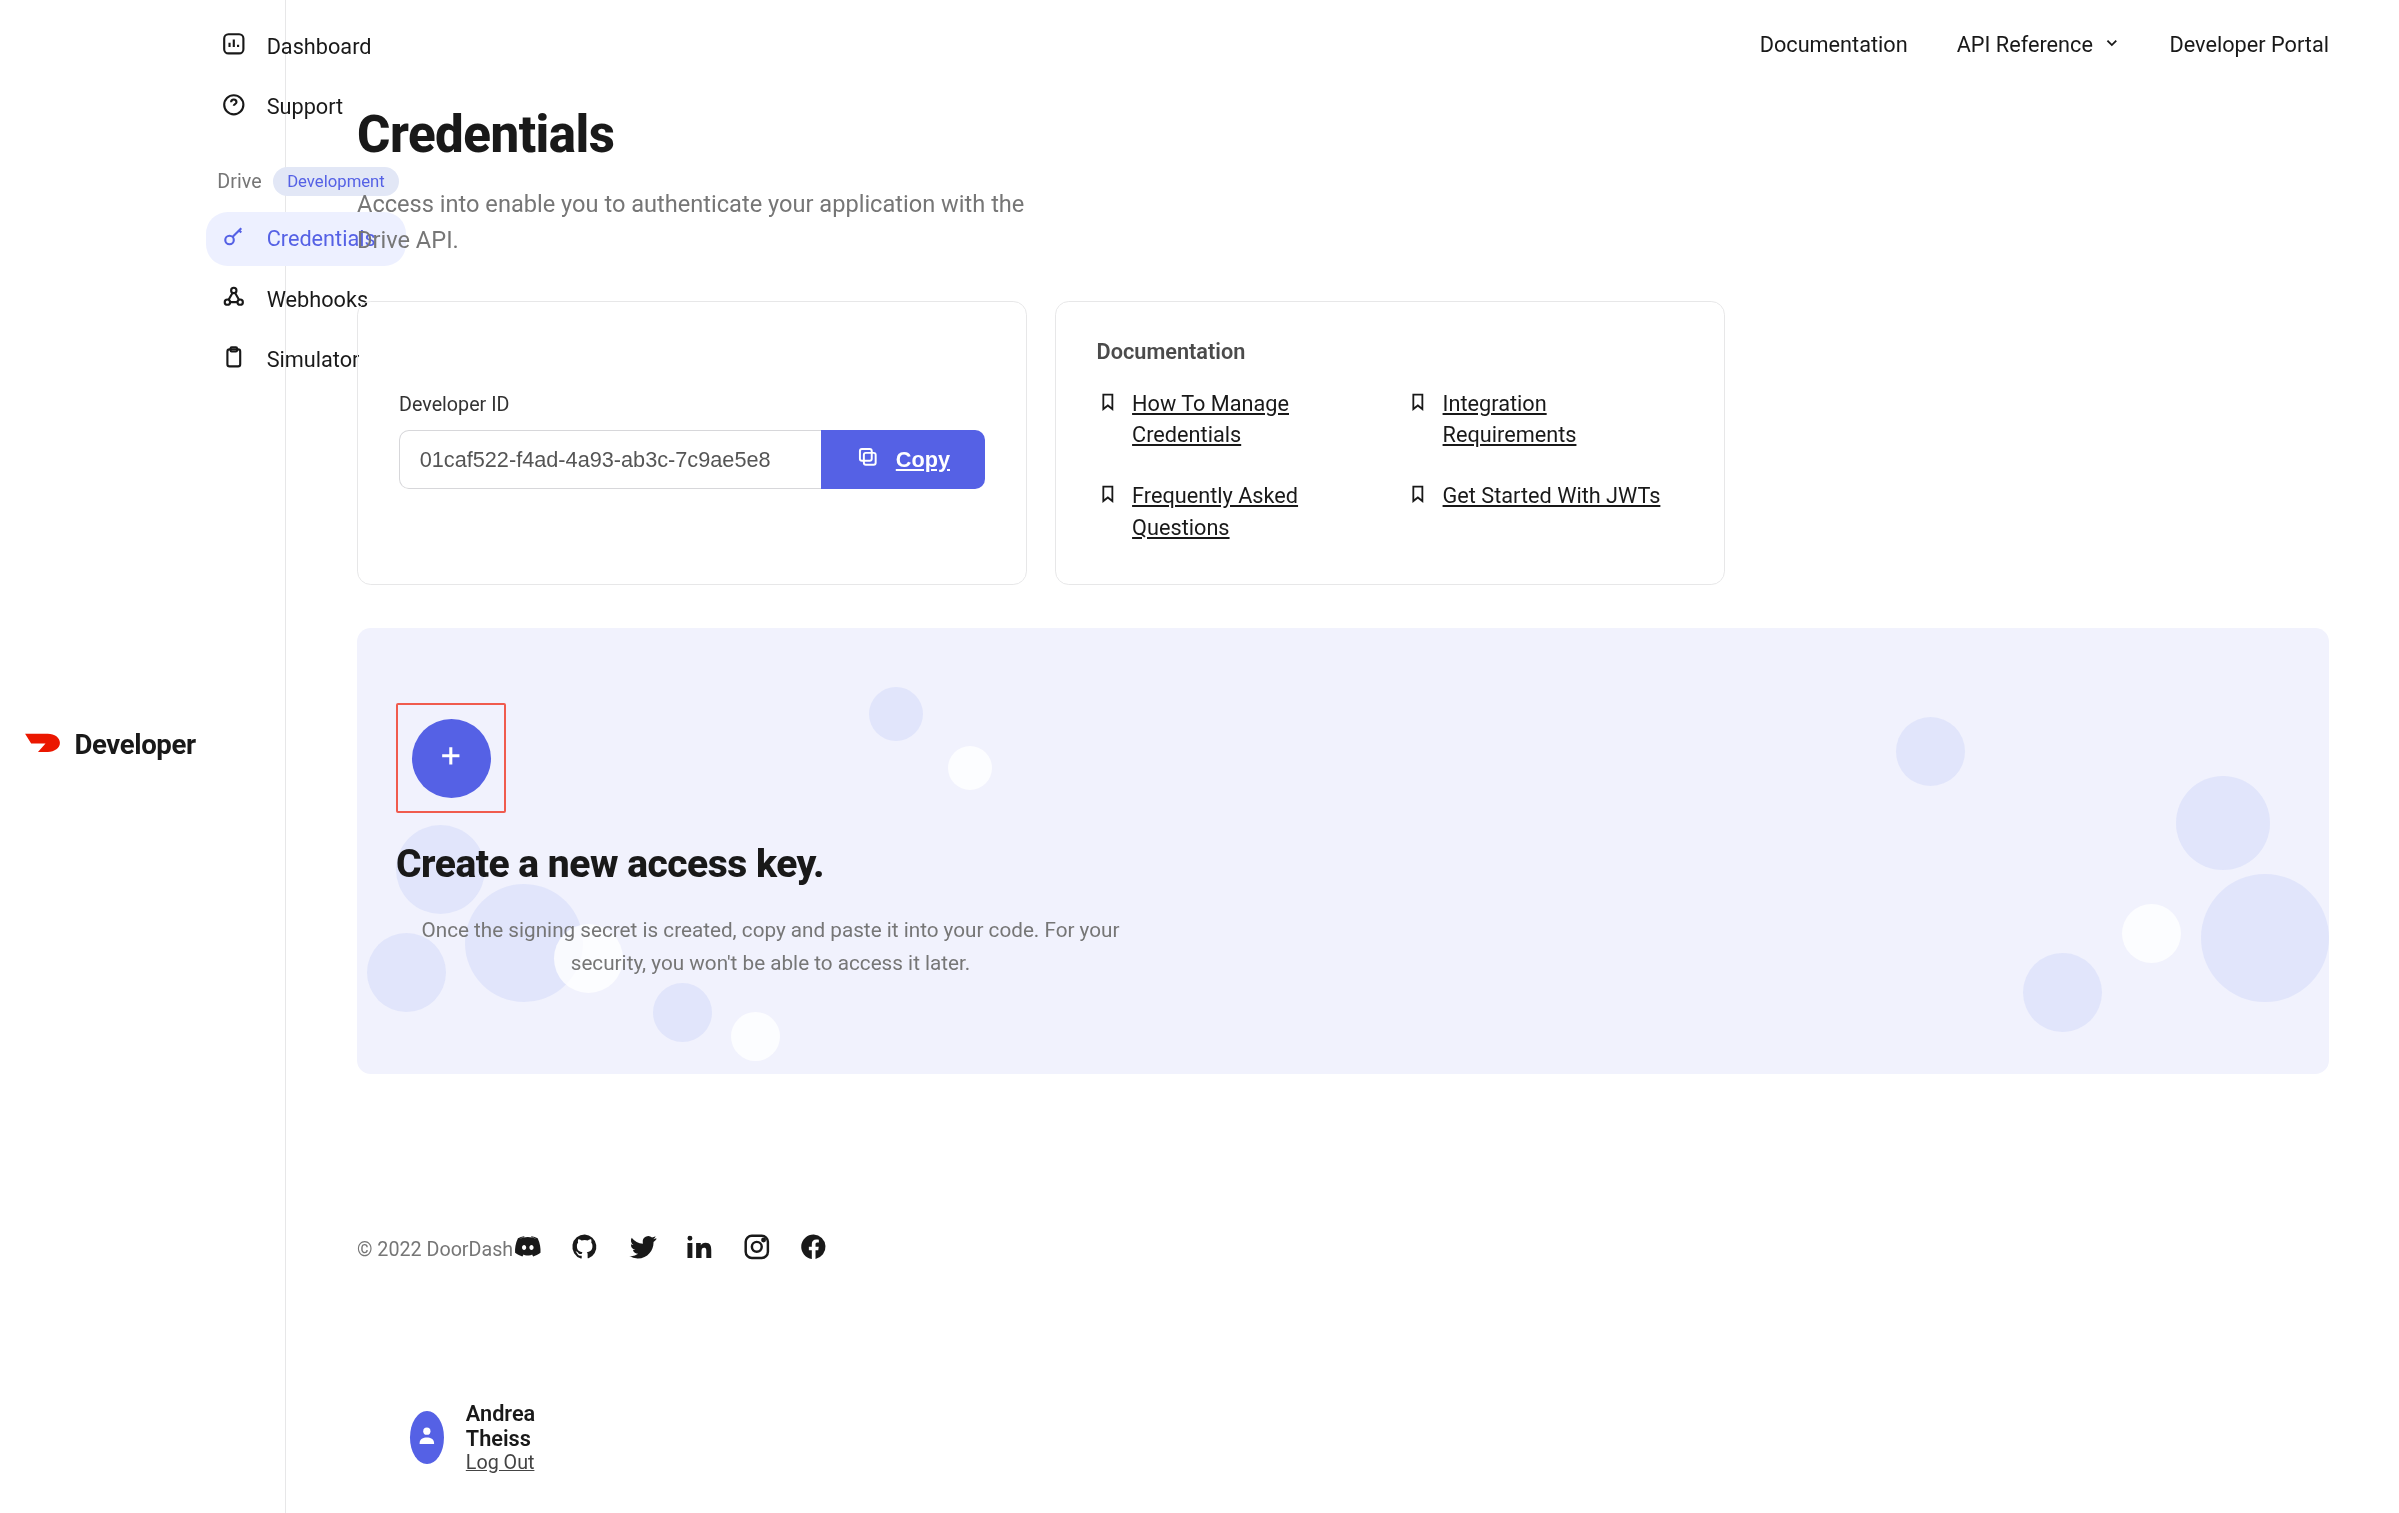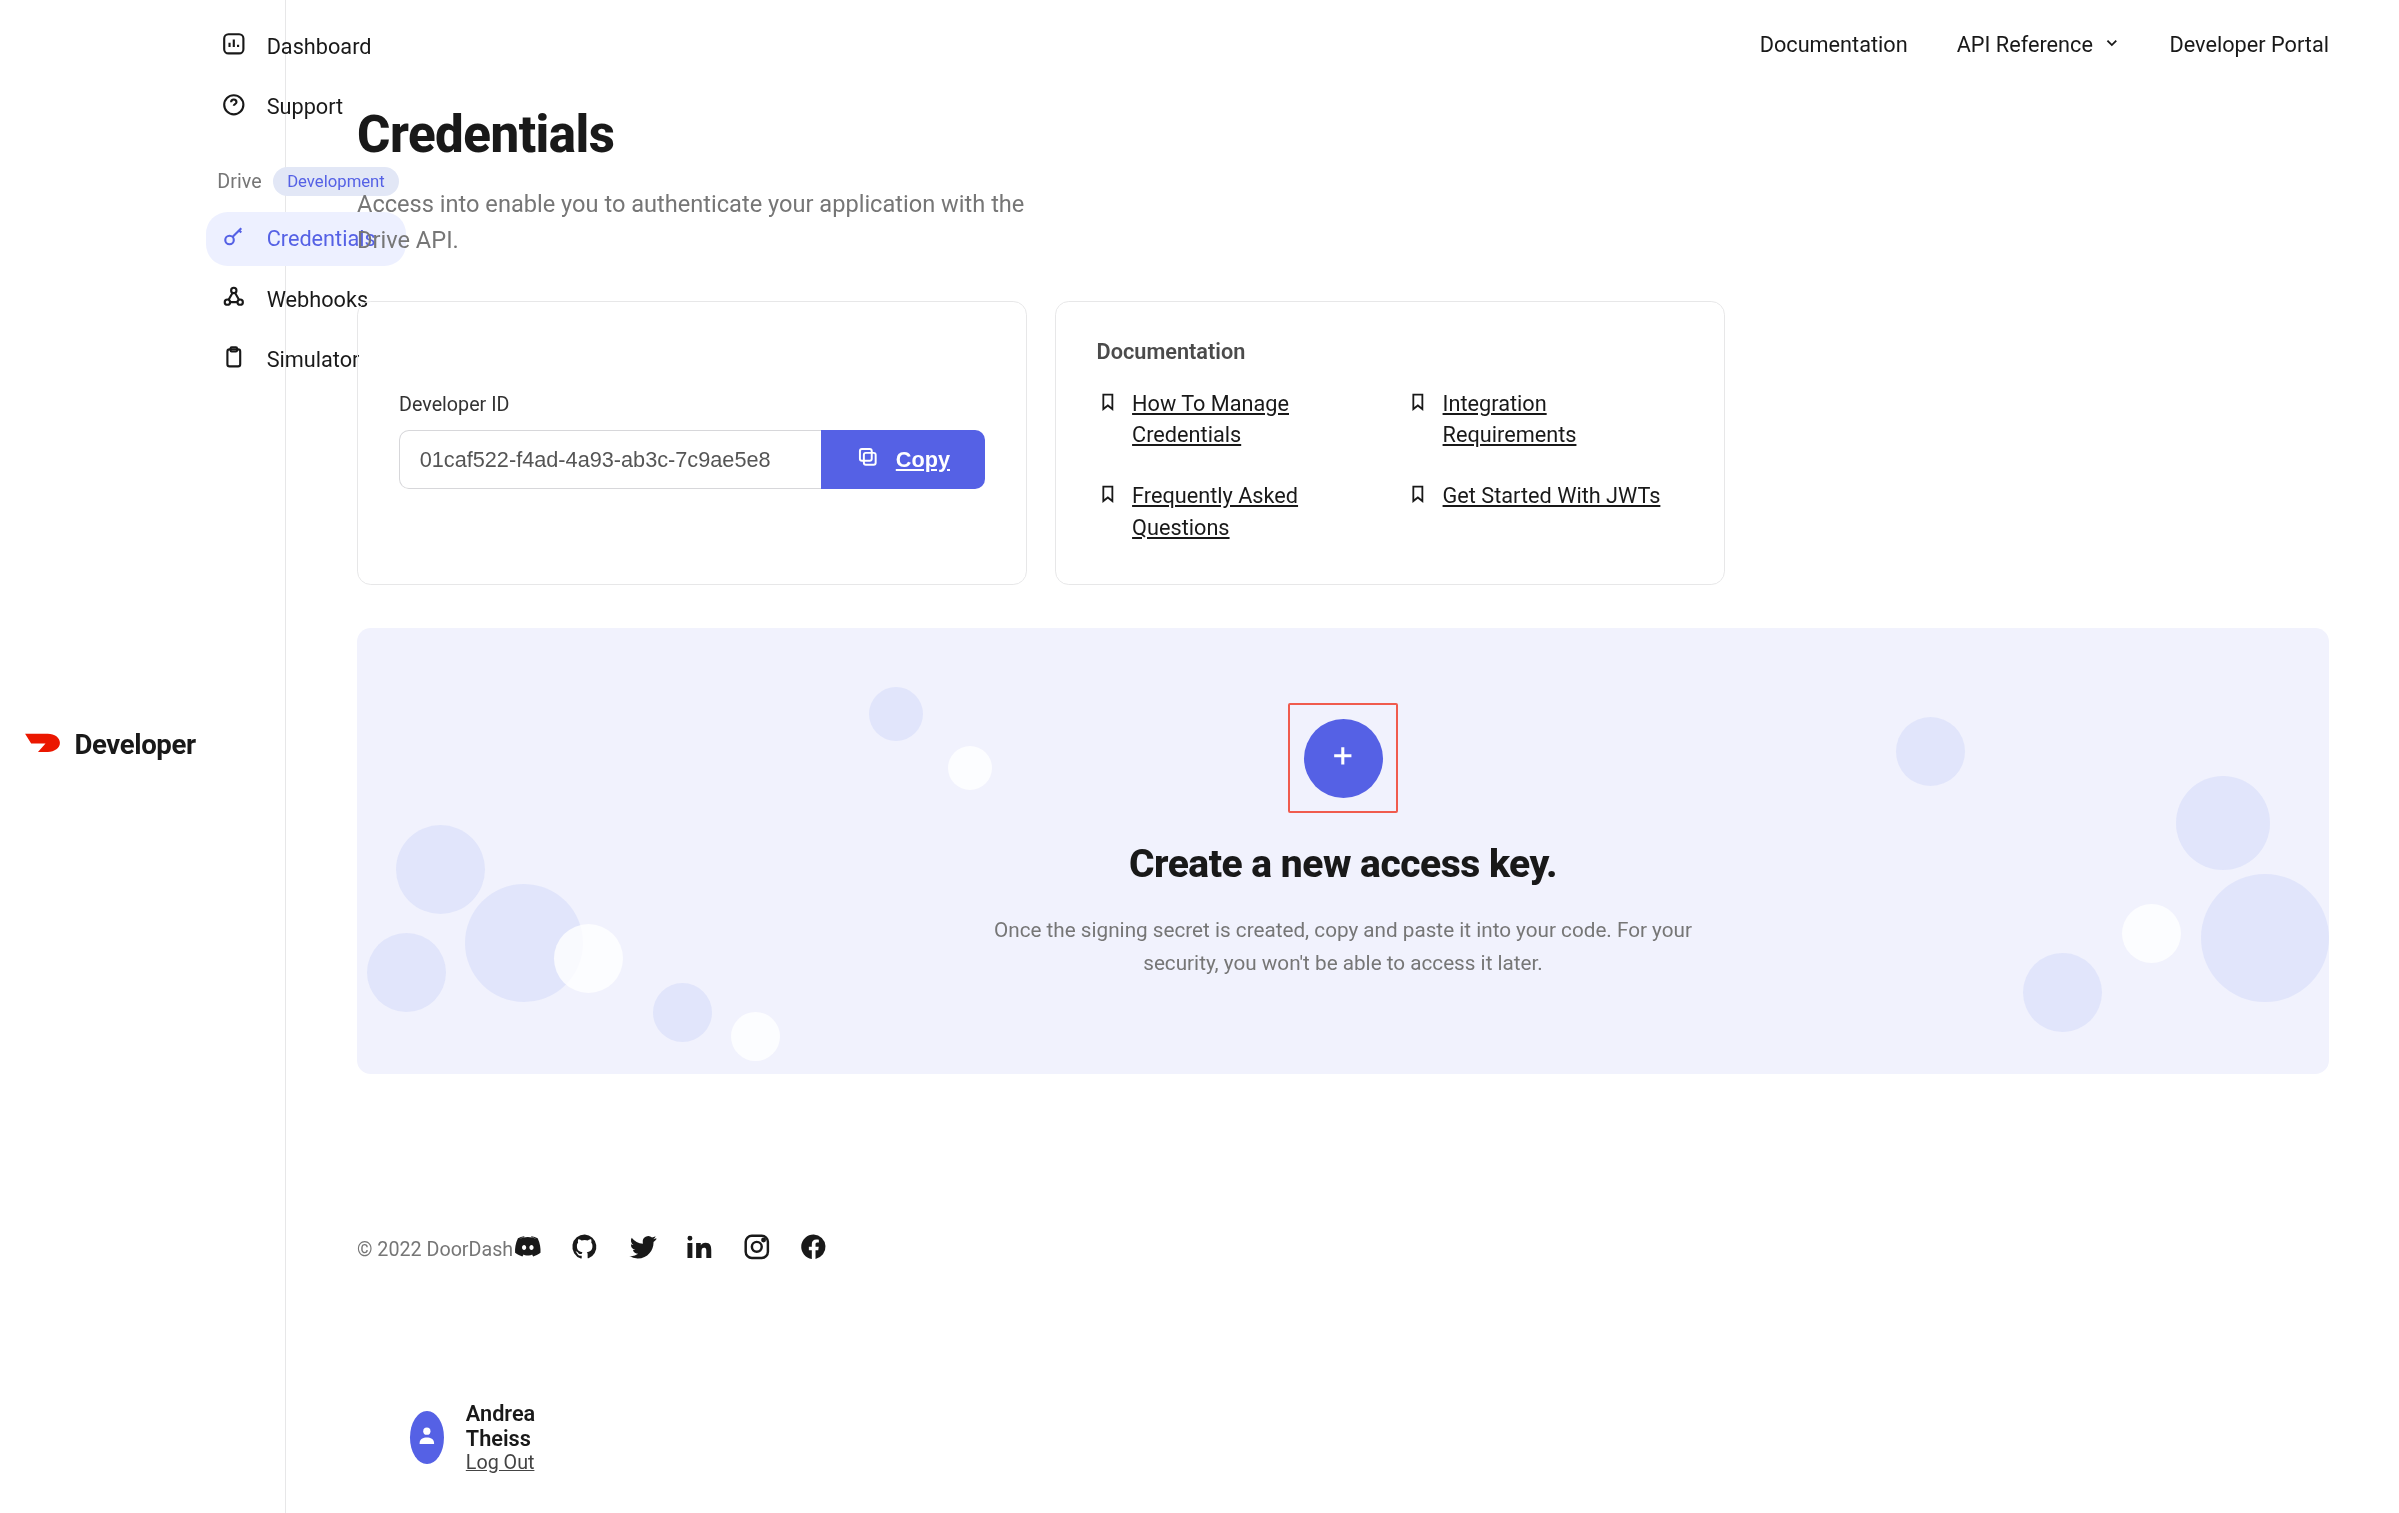--- a/index.html
+++ b/index.html
@@ -65,21 +65,21 @@
   .docs-grid{display:grid;grid-template-columns:1fr 1fr;column-gap:35px;row-gap:29.6px;}
   .doc-link{display:flex;align-items:flex-start;gap:13.8px;}
   .doc-link svg{width:21.7px;height:21.7px;flex:none;margin-top:3px;}
   .doc-link a{color:#191919;font-size:21.7px;text-decoration:underline;line-height:1.45;cursor:pointer;}
 
   
   .create-panel{position:relative;margin-top:43px;background:#f1f2fd;border-radius:13.8px;padding:75px 39px 95px 39px;overflow:hidden;}
   .bubbles{position:absolute;inset:0;pointer-events:none;}
   .bubble{position:absolute;border-radius:50%;background:#dfe3fb;opacity:.9;}
   .bubble.w{background:#fff;opacity:.8;}
-  .create-inner{position:relative;display:flex;flex-direction:column;align-items:center;gap:27.6px;}
+  .create-inner{position:relative;display:flex;flex-direction:column;gap:27.6px;}
   .plus-wrap{width:110px;height:110px;display:flex;align-items:center;justify-content:center;border:2px solid #f05b4e;border-radius:2px;}
   .plus-btn{width:79px;height:79px;border-radius:50%;background:var(--accent);display:flex;align-items:center;justify-content:center;color:#fff;cursor:pointer;}
   .plus-btn svg{width:29.6px;height:29.6px;}
   .create-title{font-size:39px;font-weight:800;letter-spacing:-0.5px;}
   .create-sub{font-size:20.7px;color:var(--muted);text-align:center;max-width:749px;line-height:1.55;}
 
   
   .footer{display:flex;align-items:flex-end;margin-top:158px;}
   .copyright{font-size:19.7px;color:var(--muted);}
   .social{display:flex;gap:27.6px;align-items:center;}

